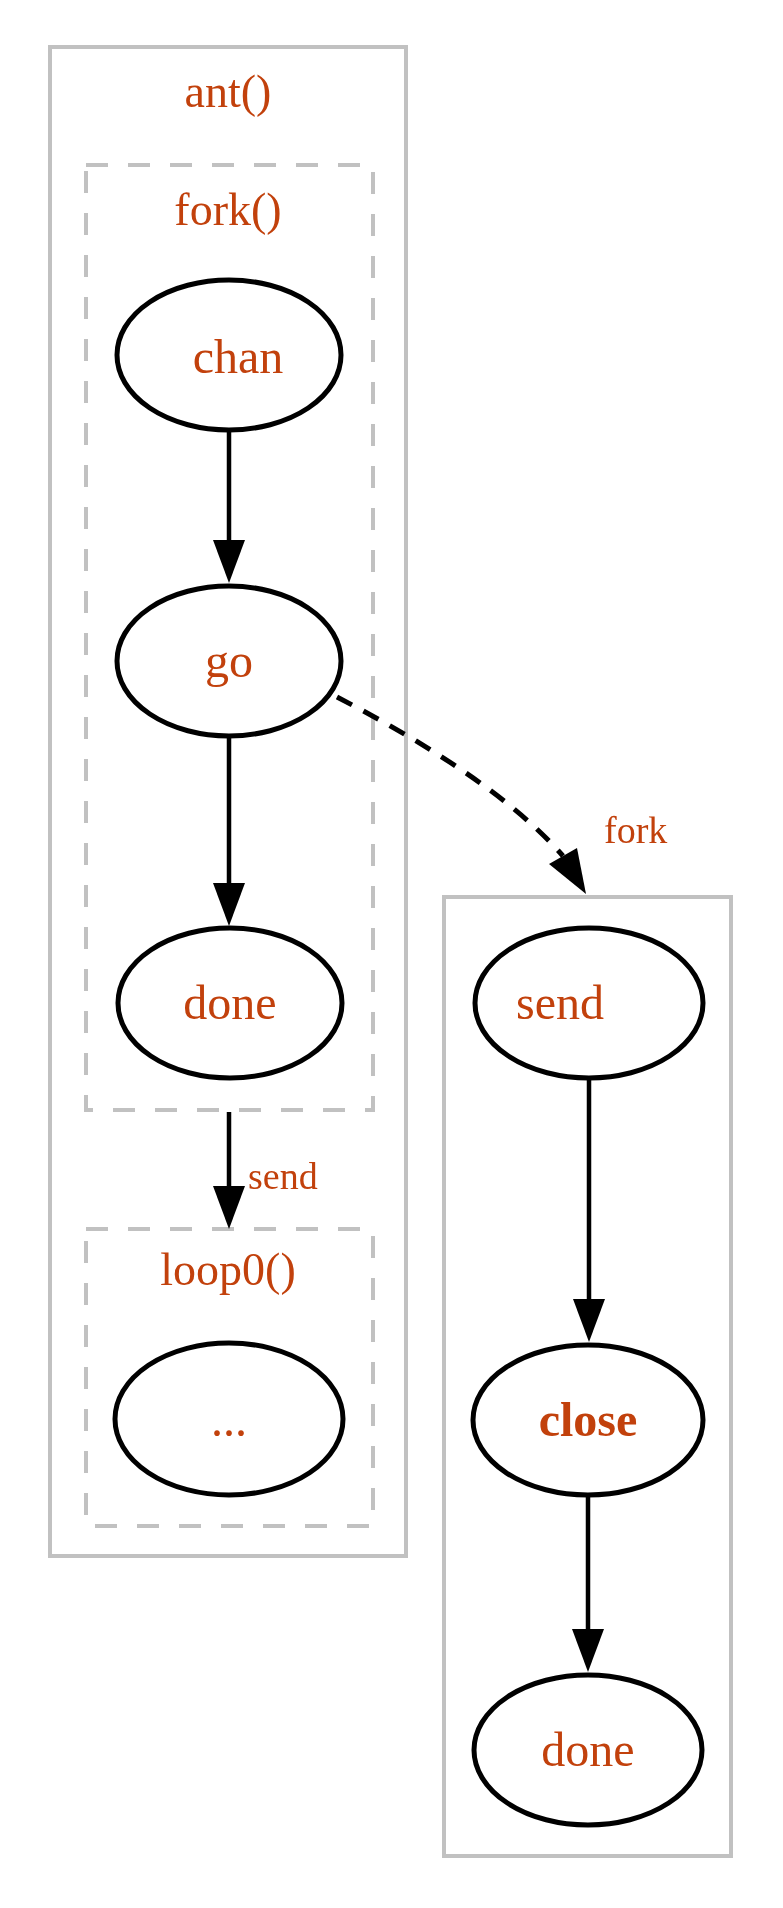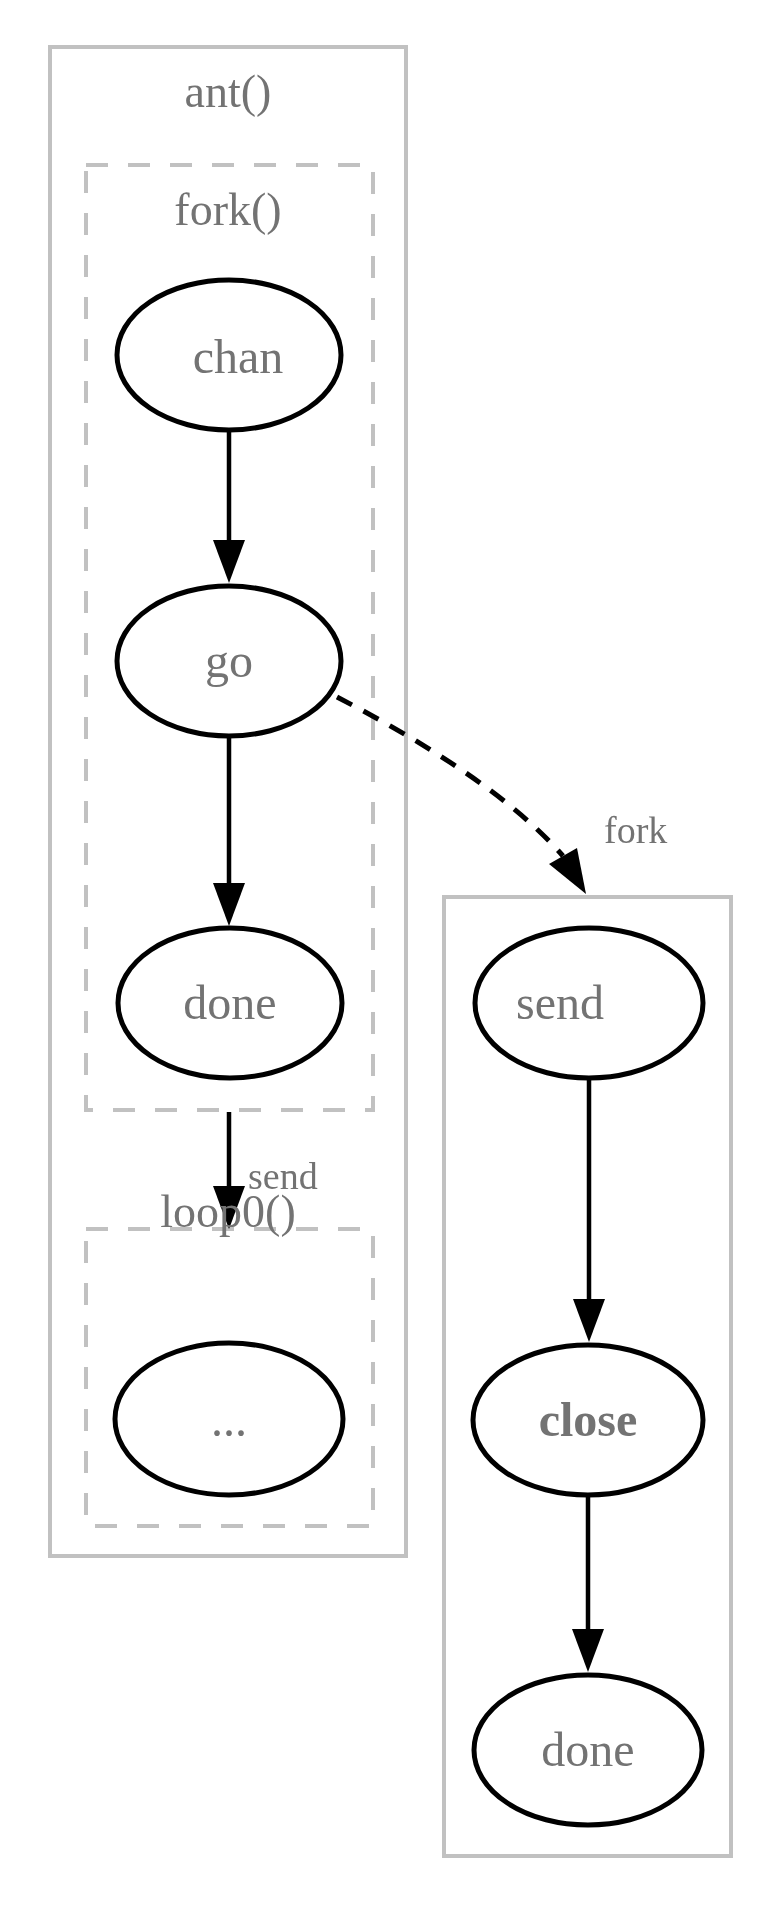--- a/index.html
+++ b/index.html
@@ -12,21 +12,21 @@
     overflow: hidden;
   }
   #edges-svg {
     position: absolute;
     left: 0; top: 0;
     width: 783px; height: 1908px;
   }
   .lbl {
     position: absolute;
     transform: translate(-50%, -50%);
-    color: #737373;
+    color: #c2410c;
     white-space: nowrap;
     line-height: 1;
   }
   .lbl-cluster { font-size: 46px; }
   .lbl-node    { font-size: 48px; }
   .lbl-edge    { font-size: 38px; transform: translateY(-50%); }
 </style>
 </head>
 <body>
 
@@ -61,21 +61,21 @@
     <ellipse cx="229" cy="661" rx="112" ry="75" fill="#ffffff" stroke="#000" stroke-width="5"></ellipse>
     <ellipse cx="230" cy="1003" rx="112" ry="75" fill="#ffffff" stroke="#000" stroke-width="5"></ellipse>
     <ellipse cx="229" cy="1419" rx="114" ry="76" fill="#ffffff" stroke="#000" stroke-width="5"></ellipse>
     <ellipse cx="589" cy="1003" rx="114" ry="75" fill="#ffffff" stroke="#000" stroke-width="5"></ellipse>
     <ellipse cx="588" cy="1420" rx="115" ry="75" fill="#ffffff" stroke="#000" stroke-width="5"></ellipse>
     <ellipse cx="588" cy="1750" rx="114" ry="75" fill="#ffffff" stroke="#000" stroke-width="5"></ellipse>
   </svg>
 
   <div class="lbl lbl-cluster" style="left:228px; top:92px;">ant()</div>
   <div class="lbl lbl-cluster" style="left:228px; top:210px;">fork()</div>
-  <div class="lbl lbl-cluster" style="left:228px; top:1212px;">loop0()</div>
+  <div class="lbl lbl-cluster" style="left:228px; top:1270px;">loop0()</div>
 
   <div class="lbl lbl-node" style="left:229px; top:357px;margin-left:9px;">chan</div>
   <div class="lbl lbl-node" style="left:229px; top:661px;">go</div>
   <div class="lbl lbl-node" style="left:230px; top:1003px;">done</div>
   <div class="lbl lbl-node" style="left:229px; top:1420px;">...</div>
   <div class="lbl lbl-node" style="left:560px; top:1003px;">send</div>
   <div class="lbl lbl-node" style="left:588px; top:1420px;font-weight:bold;">close</div>
   <div class="lbl lbl-node" style="left:588px; top:1750px;">done</div>
 
   <div class="lbl lbl-edge" style="left:604px; top:830px;">fork</div>

